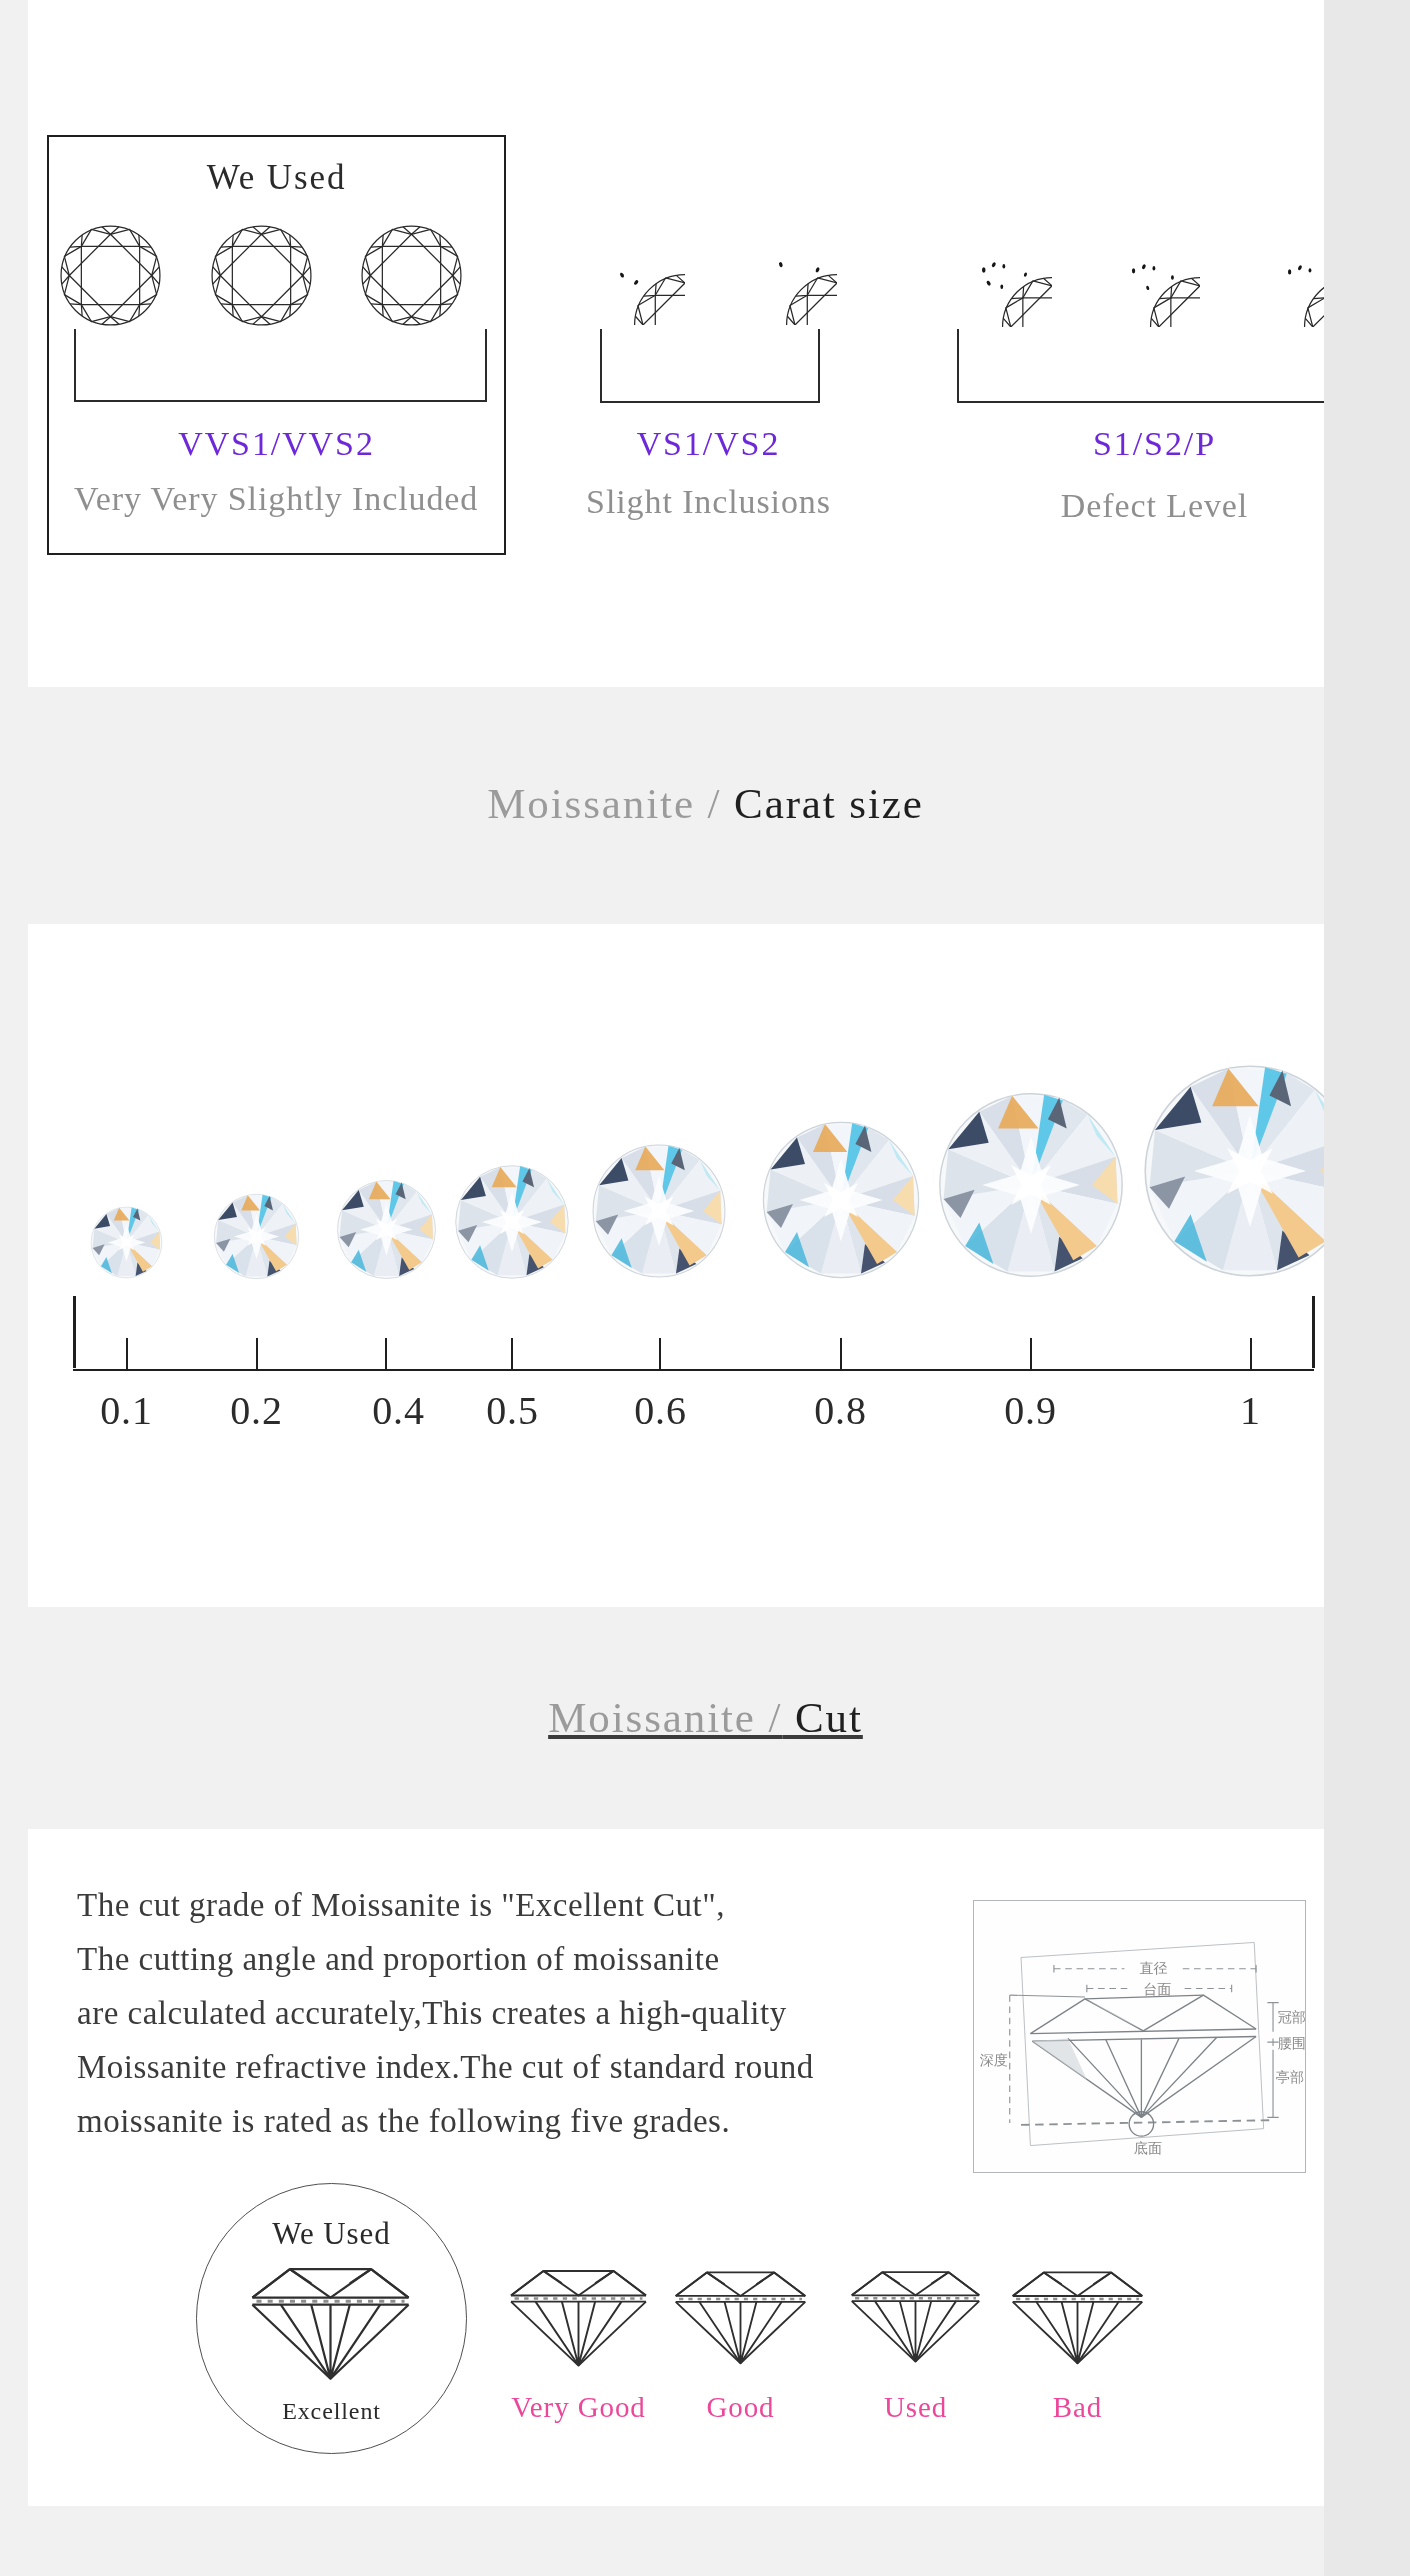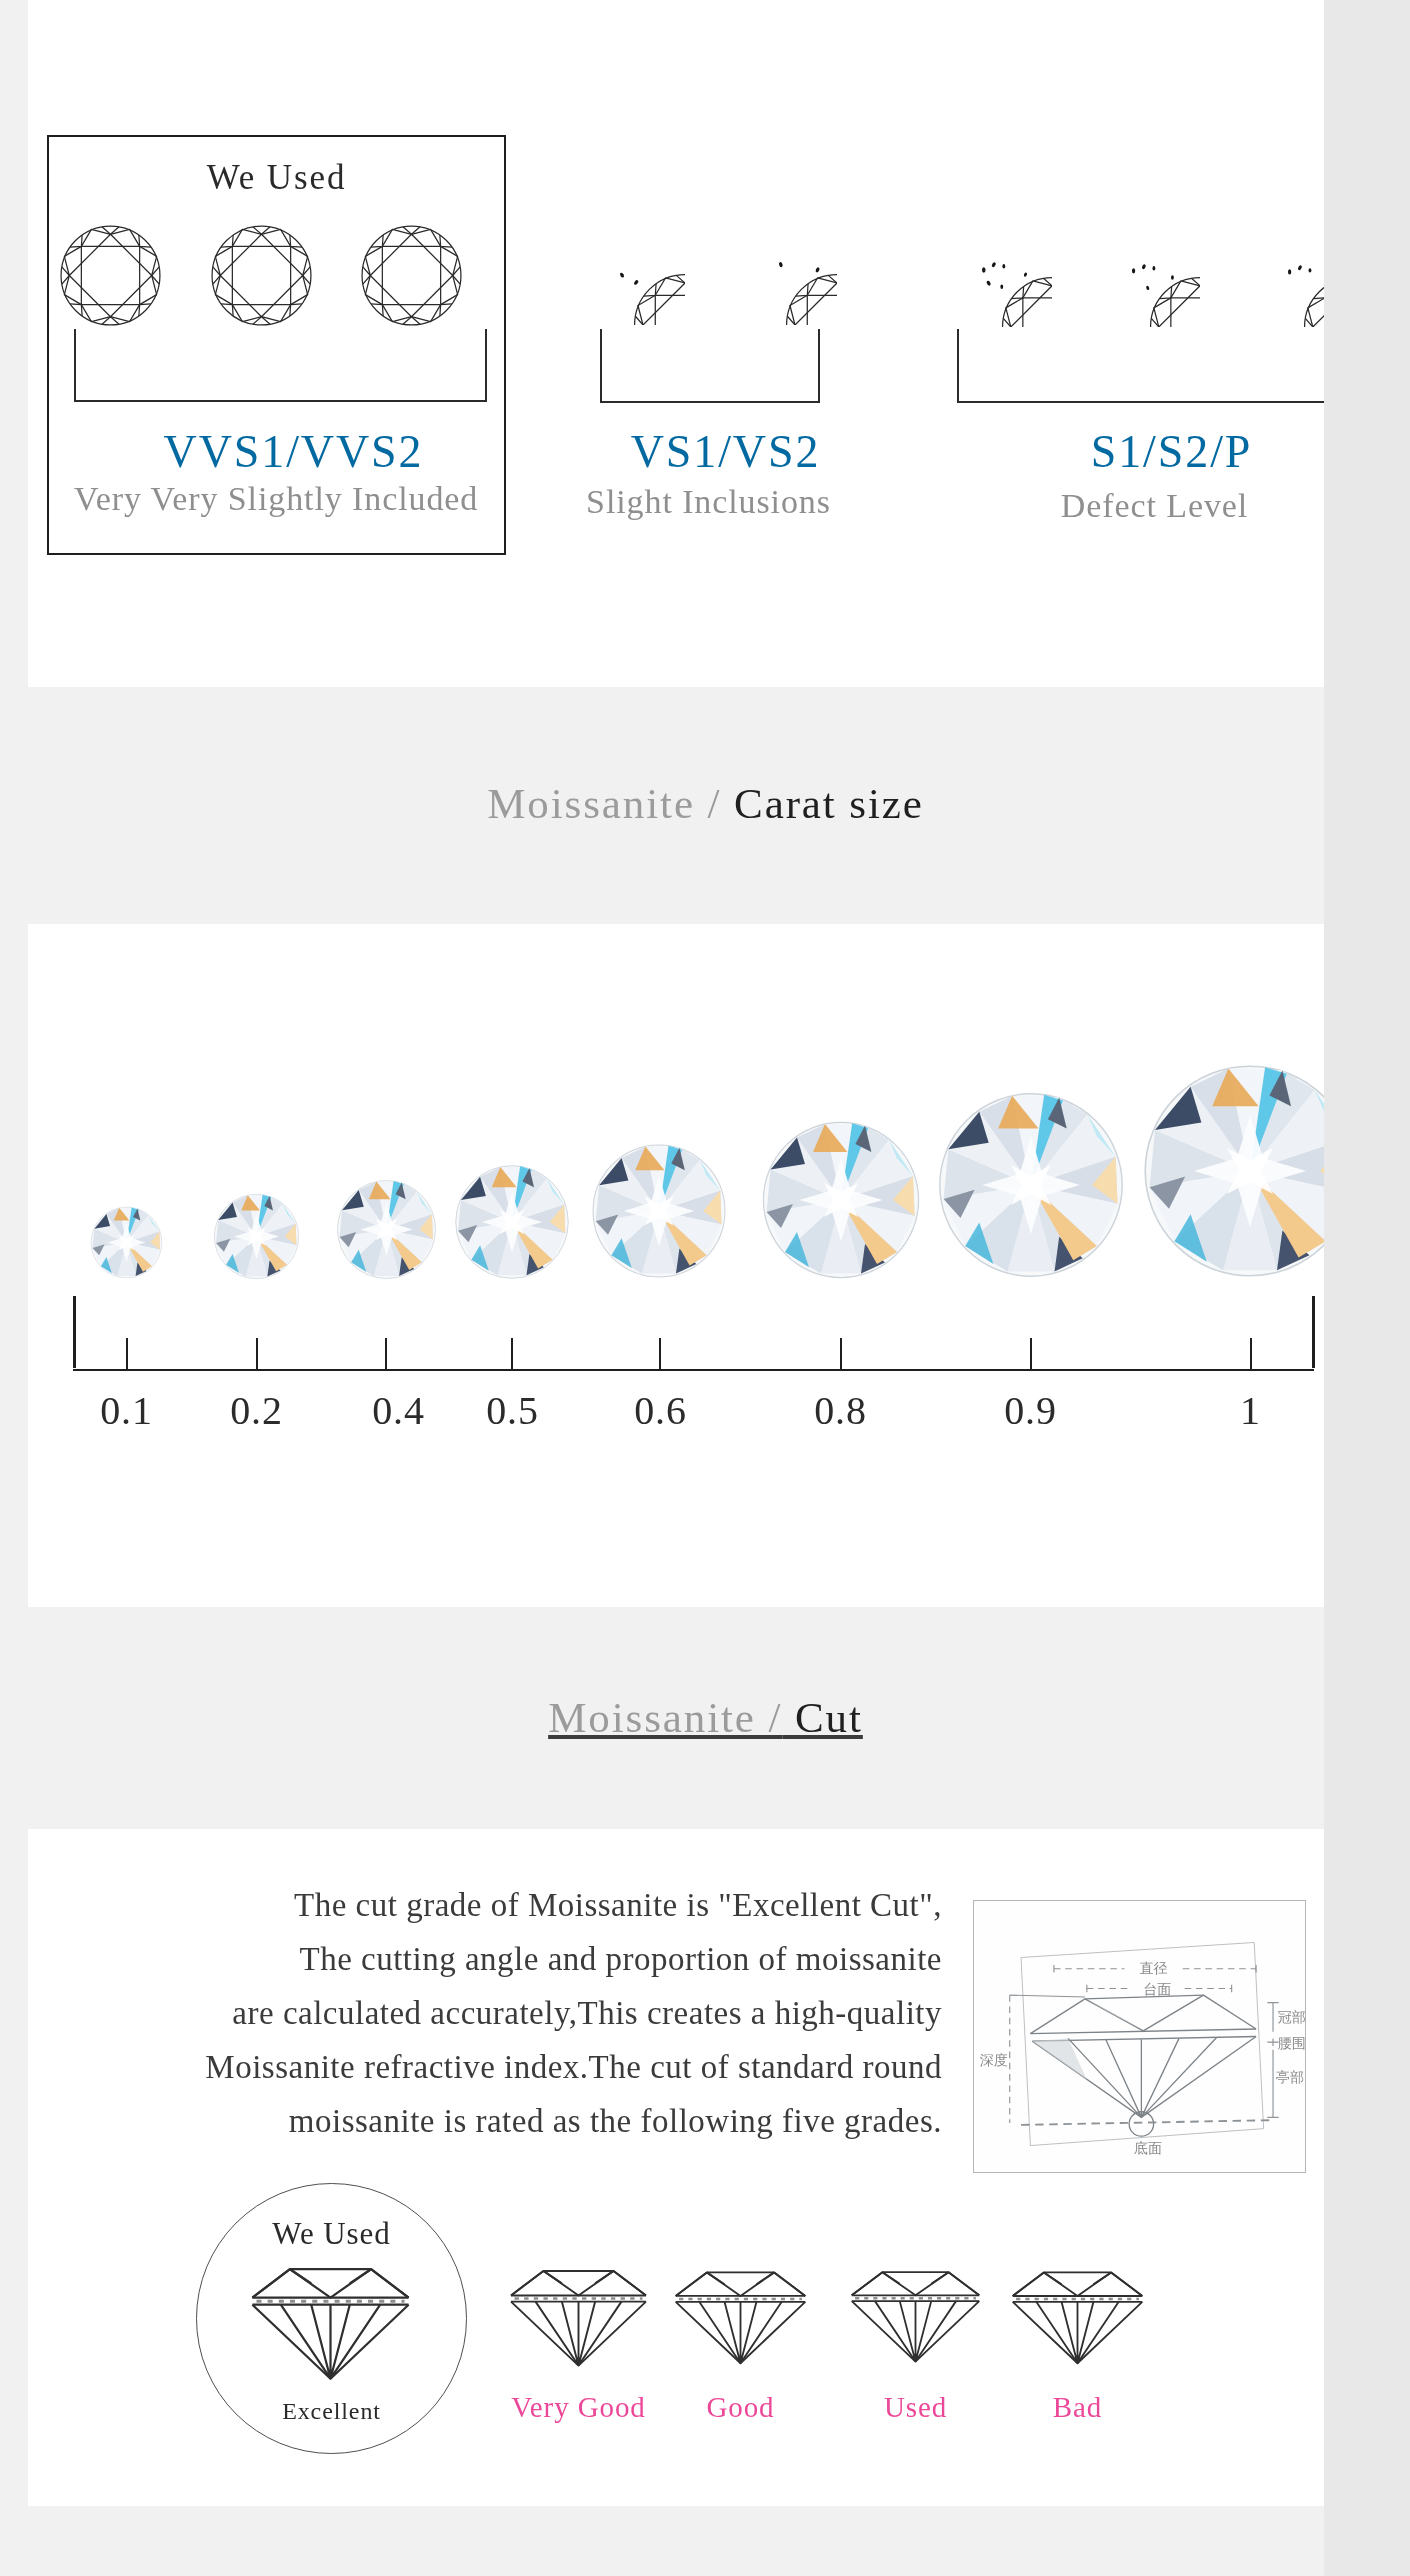--- a/index.html
+++ b/index.html
@@ -9,39 +9,39 @@
   .card{position:absolute;left:28px;width:1354px;background:#ffffff;}
   .ctr{text-align:center;}
 
   
   .clarity-box{position:absolute;left:19px;top:135px;width:459px;height:420px;
                border:2.8px solid #1f1f1f;box-sizing:border-box;}
   .we-used{position:absolute;left:19px;top:158px;width:459px;font-size:35px;
            letter-spacing:1.9px;color:#2a2a2a;}
   .bracket{position:absolute;border-left:2.8px solid #2b2b2b;border-right:2.8px solid #2b2b2b;
            border-bottom:2.8px solid #2b2b2b;}
-  .grade-label{position:absolute;font-size:46px;letter-spacing:1.9px;color:#0369a1;margin-left:17px;}
+  .grade-label{position:absolute;font-size:34px;letter-spacing:1.9px;color:#6d28d9;}
   .grade-desc{position:absolute;font-size:34px;letter-spacing:0.9px;color:#8f8f8f;}
 
   
   .band-title{position:absolute;left:0;width:1411px;text-align:center;font-size:43px;
               letter-spacing:1.9px;}
   .band-title .pre{color:#9b9b9b;}
   .band-title .main{color:#1f1f1f;}
 
   
   .ruler-base{position:absolute;left:45px;top:445px;width:1241px;border-top:2.8px solid #1f1f1f;}
   .ruler-end{position:absolute;top:372px;width:2.8px;height:72px;background:#1f1f1f;}
   .ruler-tick{position:absolute;top:414px;width:1.9px;height:31px;background:#1f1f1f;}
   .carat-num{position:absolute;top:463px;width:113px;text-align:center;font-size:40px;
              color:#2b2b2b;letter-spacing:0.9px;}
 
   
   .cut-par{position:absolute;left:49px;top:49px;width:865px;font-size:33px;line-height:54px;
-           color:#3b3b3b;letter-spacing:0.5px;text-align:right;}
+           color:#3b3b3b;letter-spacing:0.5px;}
   .diagram-box{position:absolute;left:945px;top:71px;width:333px;height:273px;
                border:0.9px solid #b2b6ba;background:#fefefe;box-sizing:border-box;}
   .exc-circle{position:absolute;left:168px;top:354px;width:271px;height:271px;
               border:1.9px solid #4f4f4f;border-radius:50%;box-sizing:border-box;}
   .exc-we-used{position:absolute;left:0;top:32px;width:100%;text-align:center;font-size:31px;
                letter-spacing:0.9px;color:#2a2a2a;}
   .exc-label{position:absolute;left:0;top:214px;width:100%;text-align:center;font-size:24px;
              letter-spacing:0.9px;color:#2a2a2a;}
   .cut-grade-label{position:absolute;top:562px;width:207px;text-align:center;font-size:29px;
                    letter-spacing:0.9px;color:#ec4899;}

